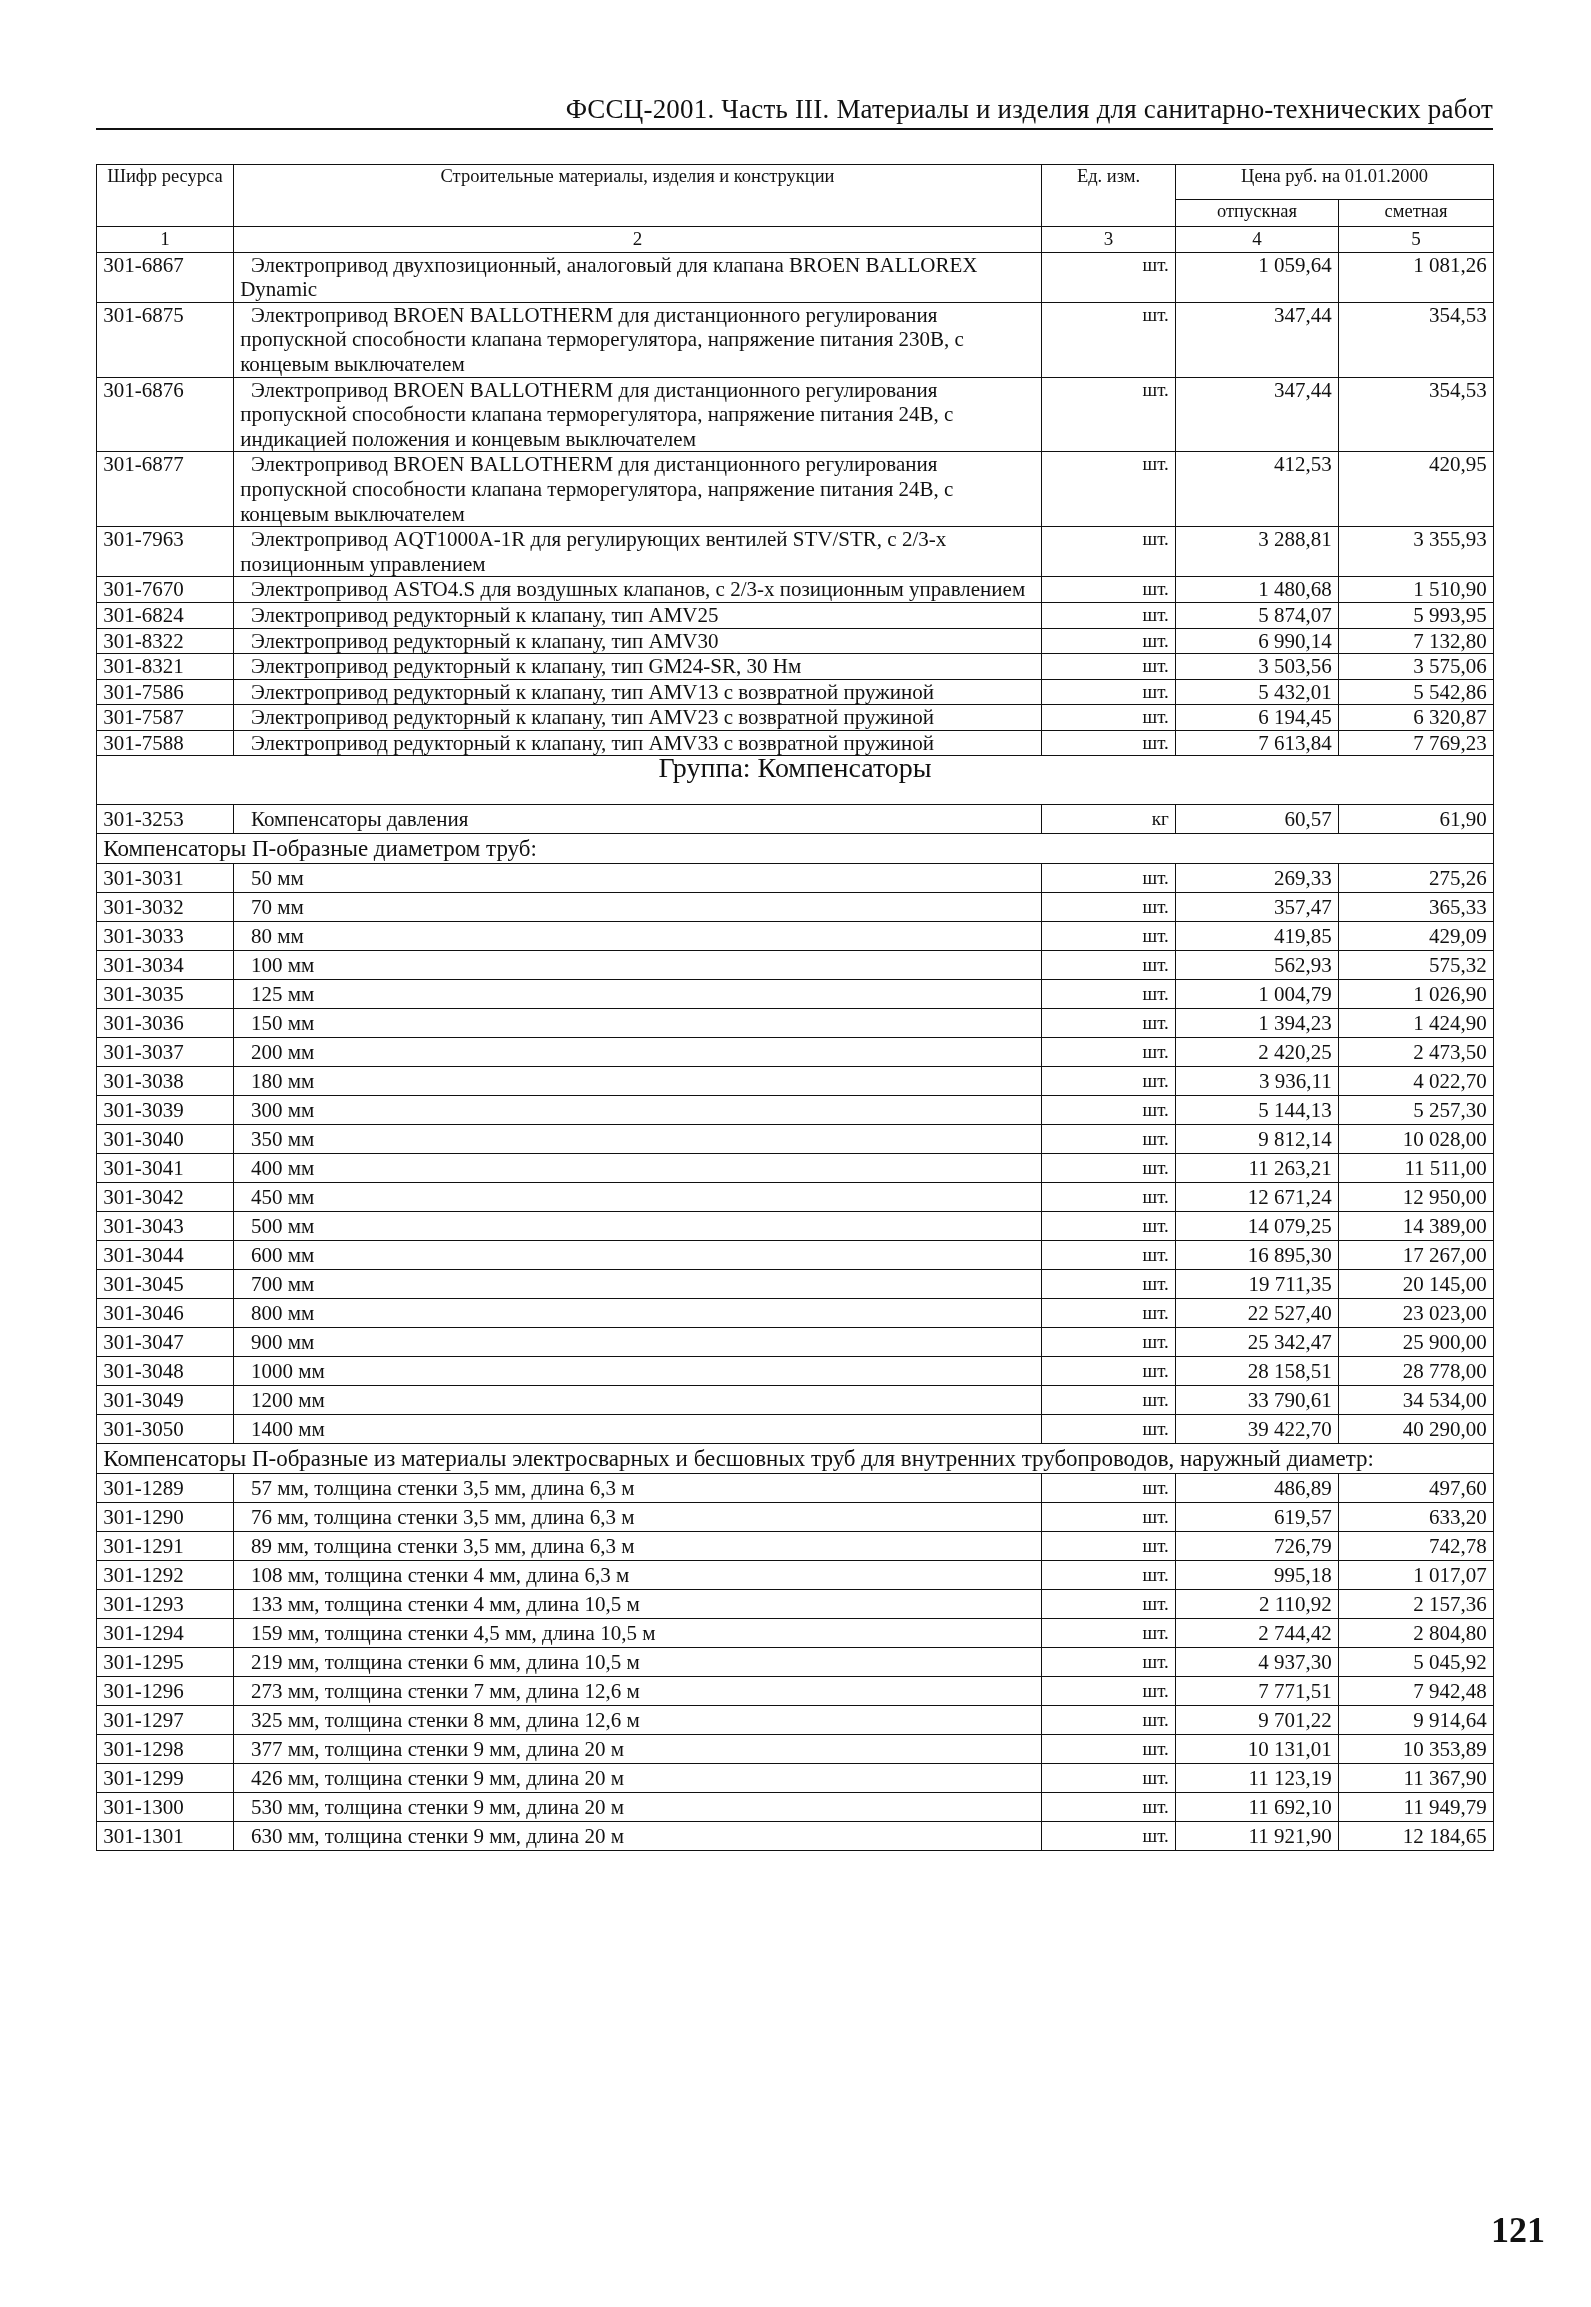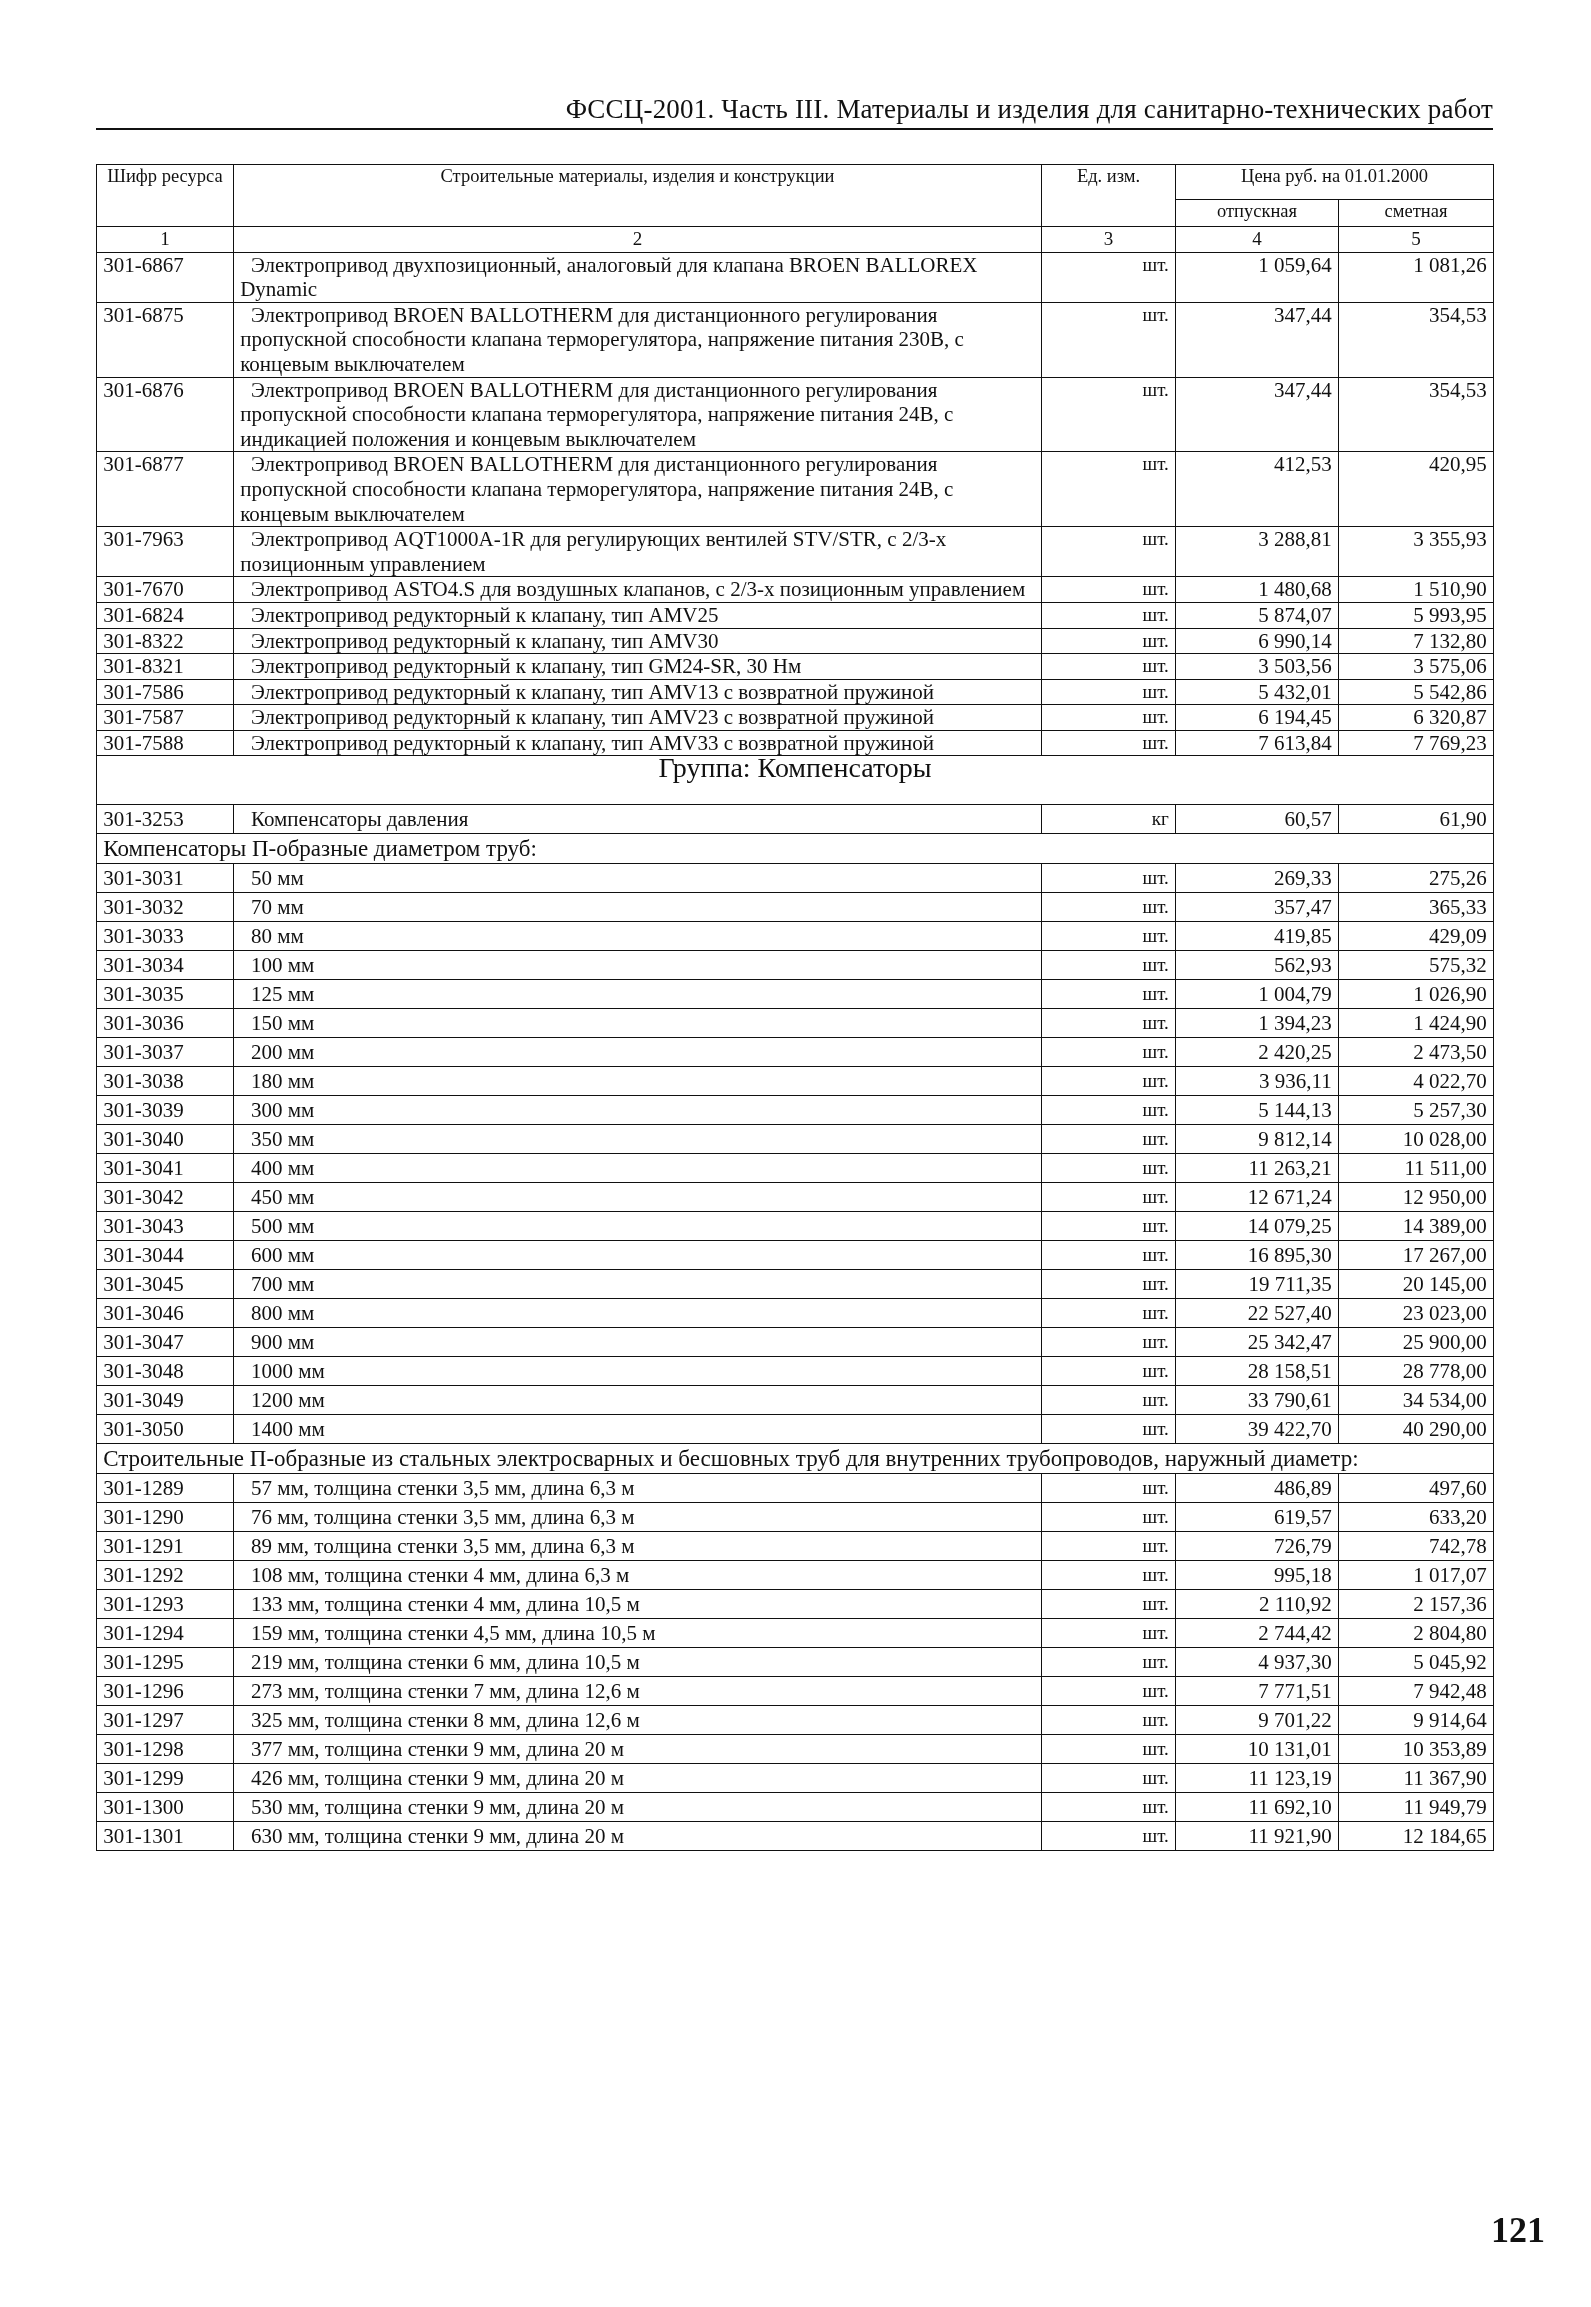--- a/index.html
+++ b/index.html
@@ -294,21 +294,21 @@
       <tr class="row-single">
         <td class="code">301-3050</td>
         <td class="name">1400 мм</td>
         <td class="unit">шт.</td>
         <td class="num">39 422,70</td>
         <td class="num">40 290,00</td>
       </tr>
     </tbody>
   <tbody>
     <tr>
-        <td colspan="5" class="subhead">Строительные П-образные из стальных электросварных и бесшовных труб для внутренних трубопроводов, наружный диаметр:</td>
+        <td colspan="5" class="subhead">Компенсаторы П-образные из материалы электросварных и бесшовных труб для внутренних трубопроводов, наружный диаметр:</td>
       </tr>
   </tbody>
   <tbody id="tbody-steel">
       <tr class="row-single">
         <td class="code">301-1289</td>
         <td class="name">57 мм, толщина стенки 3,5 мм, длина 6,3 м</td>
         <td class="unit">шт.</td>
         <td class="num">486,89</td>
         <td class="num">497,60</td>
       </tr>

